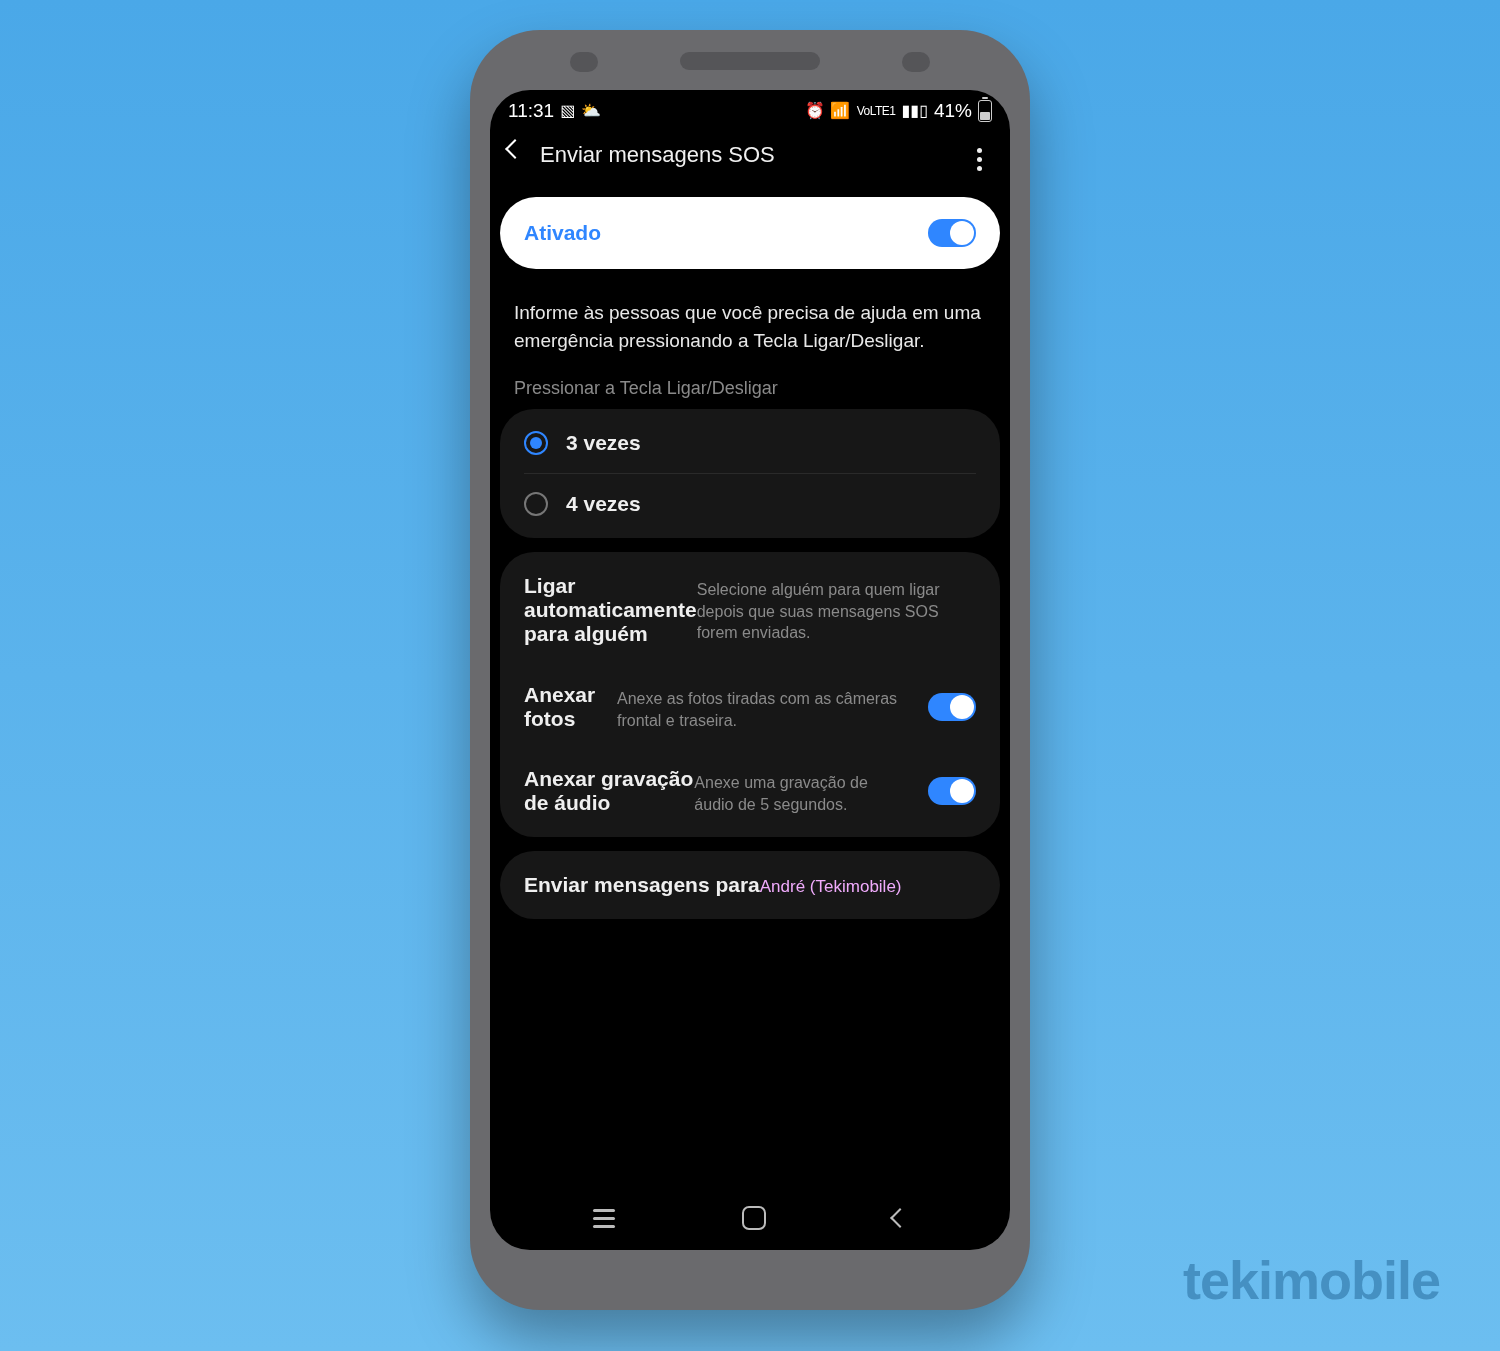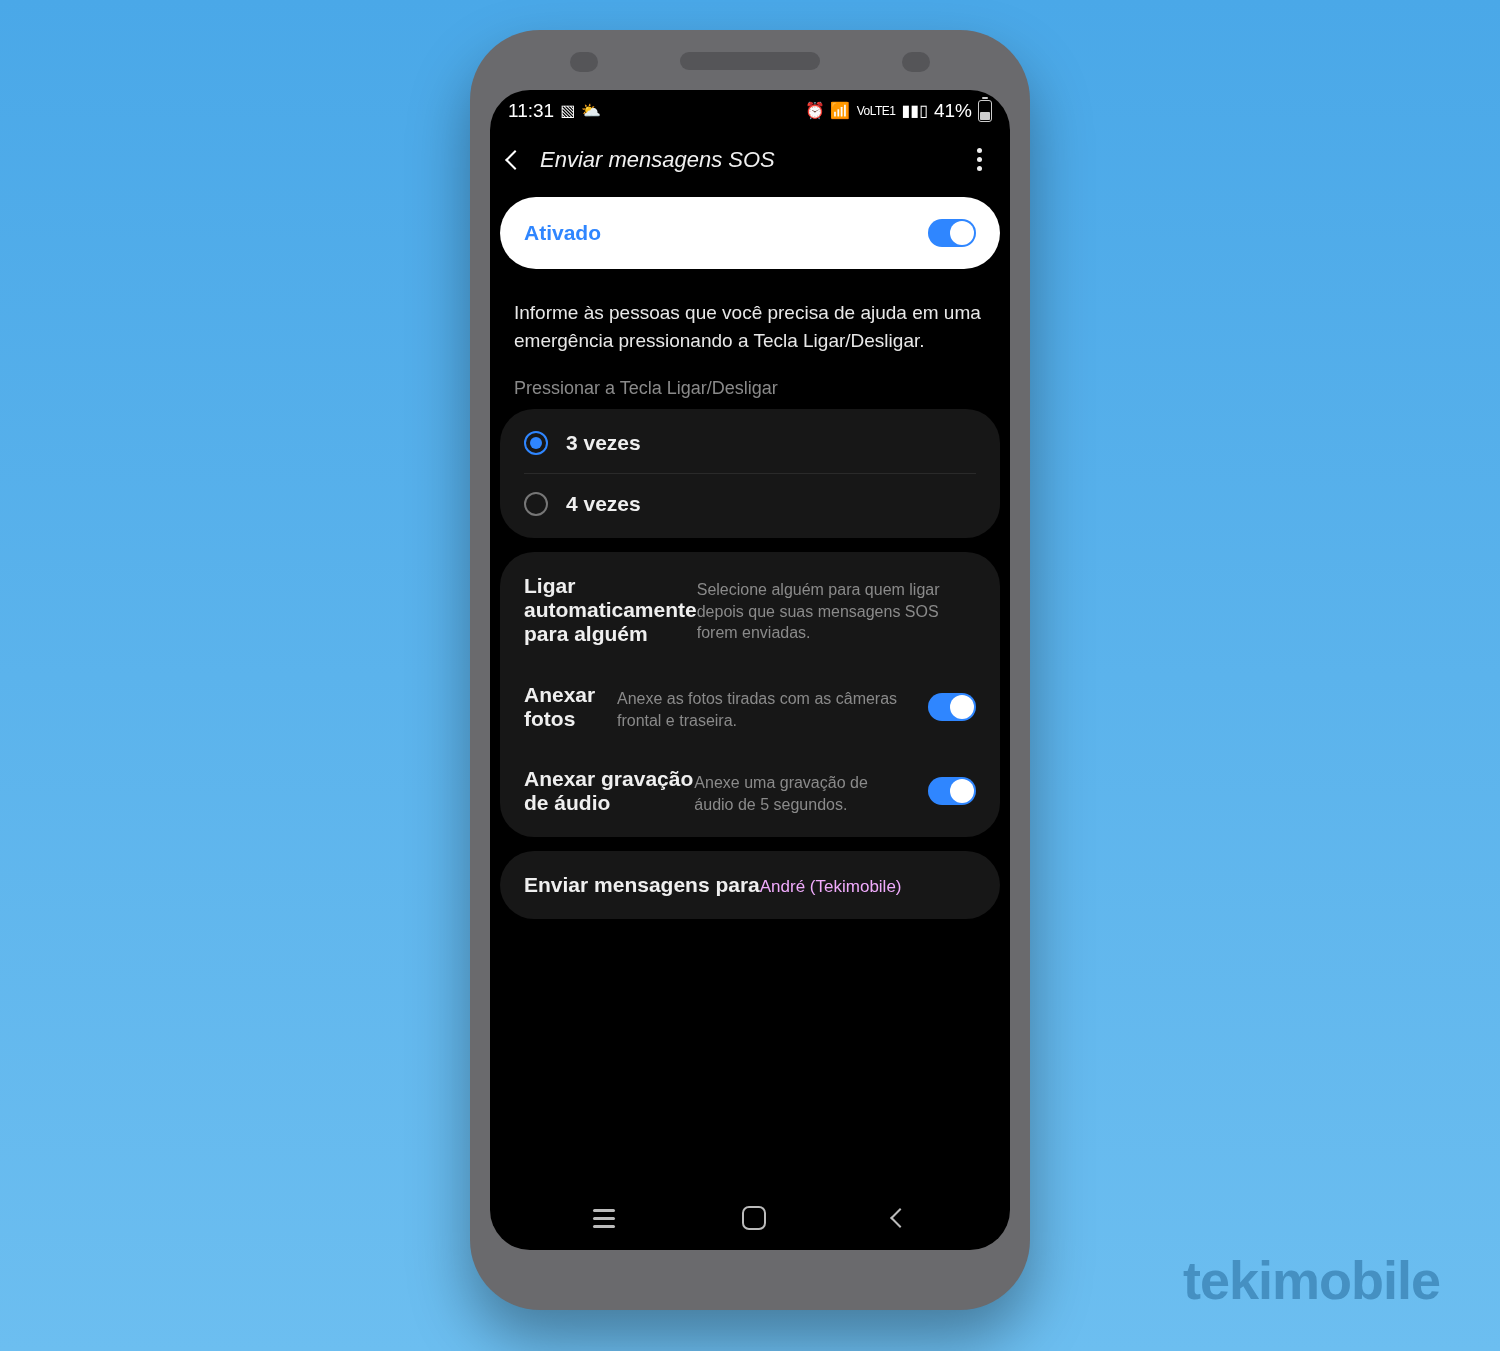--- a/index.html
+++ b/index.html
@@ -69,23 +69,22 @@
   .mini-icon{font-size:16px;line-height:1;}
   .lte{font-size:12px;line-height:1;letter-spacing:-0.5px;}
   .battery{
     width:14px;height:22px;border:1.5px solid #ccc;border-radius:3px;position:relative;
     display:inline-block;
   }
   .battery::before{content:"";position:absolute;top:-4px;left:3px;right:3px;height:2px;background:#ccc;border-radius:1px;}
   .battery::after{content:"";position:absolute;bottom:1px;left:1px;right:1px;height:40%;background:#ccc;border-radius:1px;}
 
   .header{
-    display:flex;align-items:center;gap:18px;
+    display:flex;gap:18px;
     padding:16px 18px 20px;
-    font-style:italic;
   }
   .back-icon{width:14px;height:14px;border-left:2.5px solid #fff;border-bottom:2.5px solid #fff;transform:rotate(45deg);}
   .page-title{color:#f0f0f0;font-size:22px;font-weight:400;}
   .more-icon{margin-left:auto;display:flex;flex-direction:column;gap:4px;padding:6px 10px;}
   .more-icon span{width:5px;height:5px;background:#eee;border-radius:50%;}
 
   .card{
     margin:0 10px 14px;
     background:#171717;
     border-radius:34px;

